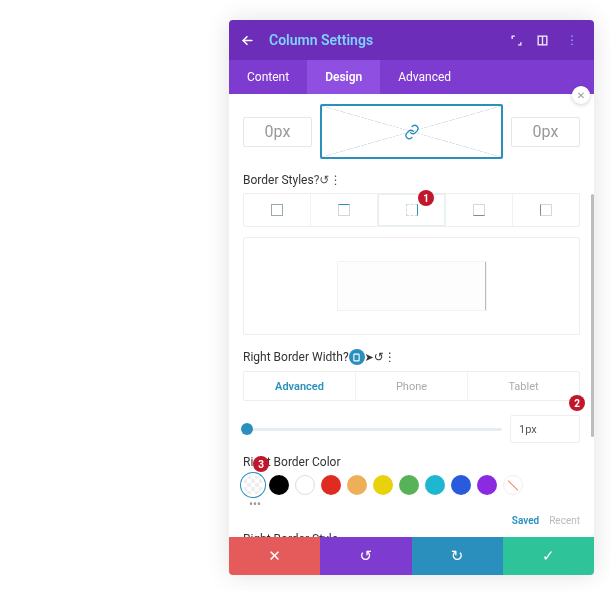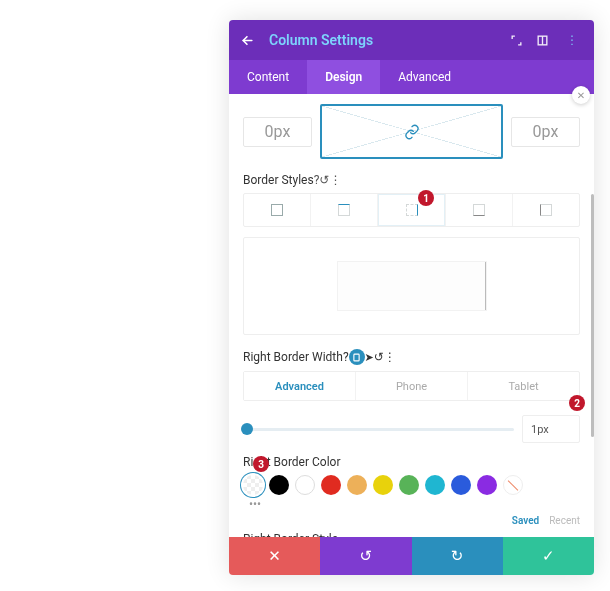--- a/index.html
+++ b/index.html
@@ -104,21 +104,21 @@
   .dev-tabs .dtab.active { color:#2a8fbd; font-weight:600; background:#fff;}
   .slider-row { display:flex; align-items:center; margin-top:14px; gap:8px;}
   .slider {
     flex:1; height:3px; background:#e5edf2; border-radius:2px; position:relative;
   }
   .slider .thumb {
     position:absolute; left:0; top:50%; transform:translate(-2px,-50%);
     width:12px; height:12px; background:#2a8fbd; border-radius:50%;
   }
   .valbox {
-    width:58px; height:28px; border:1px solid #eee; border-radius:2px;
+    width:70px; height:28px; border:1px solid #eee; border-radius:2px;
     display:flex; align-items:center; padding:8px 8px; font-size:11px; color:#555;
   }
   .swatches { display:flex; gap:6px; margin-top:6px; align-items:center;}
   .sw { width:20px; height:20px; border-radius:50%; cursor:pointer; position:relative;}
   .sw.sel { box-shadow:0 0 0 2px #fff, 0 0 0 3px #2a8fbd;}
   .sw.trans {
     background:
       linear-gradient(45deg,#eee 25%,transparent 25%,transparent 75%,#eee 75%),
       linear-gradient(45deg,#eee 25%,transparent 25%,transparent 75%,#eee 75%);
     background-size:8px 8px; background-position:0 0,4px 4px; background-color:#fff;

